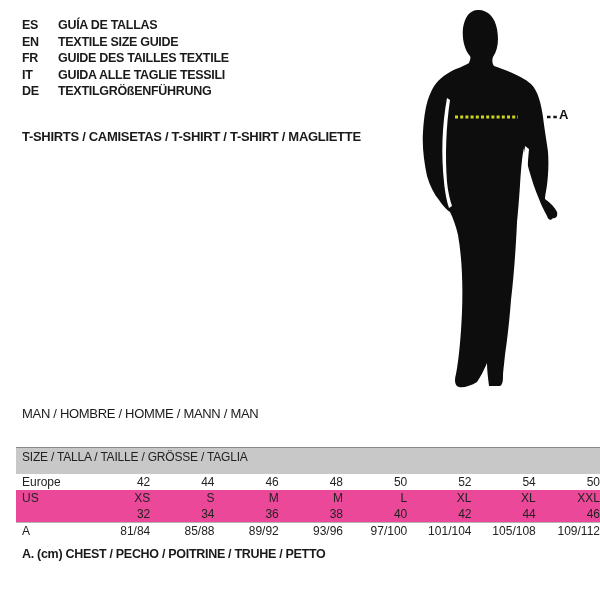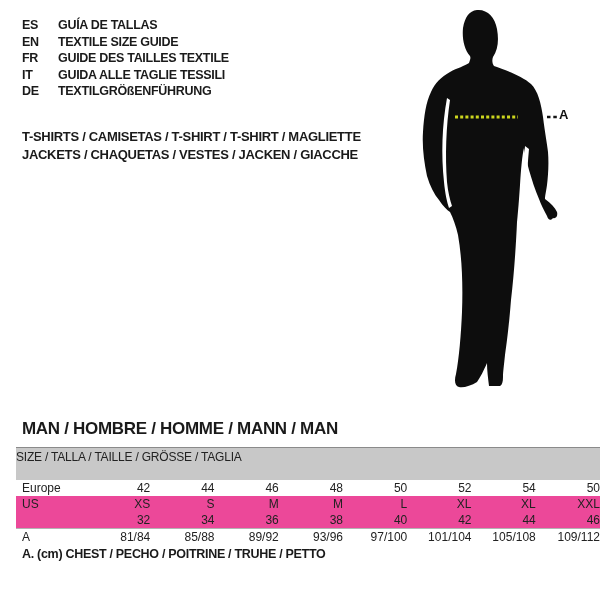--- a/index.html
+++ b/index.html
@@ -11,24 +11,24 @@
   .langs{position:absolute;left:22px;top:17px;}
   .lang-row{display:flex;height:16.6px;line-height:16.6px;font-size:12.5px;font-weight:700;letter-spacing:-0.3px;}
   .lang-row .code{width:36px;}
   
   .cats{position:absolute;left:22px;top:112px;font-size:13px;font-weight:700;letter-spacing:-0.3px;line-height:17.5px;margin-top:16px;}
   
   .figure-wrap{position:absolute;left:405px;top:0;width:195px;height:400px;}
   .figure-wrap svg{position:absolute;left:0;top:0;}
   .measure-a{position:absolute;left:154px;top:107px;font-size:13px;font-weight:600;color:#111;}
   
-  .man-title{position:absolute;left:22px;top:419px;font-size:17px;font-weight:700;letter-spacing:-0.3px;}
+  .man-title{position:absolute;left:22px;top:406px;font-size:13px;font-weight:400;letter-spacing:-0.3px;}
   
   .size-table{position:absolute;left:16px;top:447px;width:584px;border-top:1px solid #8a8a8a;}
-  .t-header{height:32px;line-height:18px;background:#c8c8c8;font-size:12px;color:#222;box-sizing:border-box;letter-spacing:-0.2px;}
+  .t-header{height:26px;line-height:18px;background:#c8c8c8;font-size:12px;color:#222;padding-left:6px;box-sizing:border-box;letter-spacing:-0.2px;}
   .t-row{display:flex;height:16px;line-height:18px;font-size:12px;color:#222;align-items:center;}
   .t-row .lbl{width:64px;padding-left:6px;box-sizing:content-box;}
   .t-row .val{flex:1;text-align:right;}
   .t-row.shade{background:#ec4899;}
   .t-row.topline{border-top:1px solid #b3b3b3;}
   
   .footnote{position:absolute;left:22px;top:547px;font-size:12.5px;font-weight:700;letter-spacing:-0.3px;}
 </style>
 </head>
 <body>
@@ -53,21 +53,20 @@
       <span class="lab">GUIDA ALLE TAGLIE TESSILI</span>
     </div>
     <div class="lang-row">
       <span class="code">DE</span>
       <span class="lab">TEXTILGRÖßENFÜHRUNG</span>
     </div>
   </div>
 
   <div class="cats">
     <div>T-SHIRTS / CAMISETAS / T-SHIRT / T-SHIRT / MAGLIETTE</div>
-    <div>JACKETS / CHAQUETAS / VESTES / JACKEN / GIACCHE</div>
   </div>
 
   <div class="figure-wrap">
     <svg width="170" height="400" viewBox="0 0 170 400" aria-hidden="true">
       <path d="M 72 10
                C 82 9 90 17 92 29 C 94 40 93 50 88 57 C 87 60 87 63 89 66
                C 100 70 117 76 126 84 C 133 91 136 103 138 117
                C 140 133 142 143 143 152 C 144 165 143 176 142 185
                C 141 192 140 196 140 199 C 146 203 150 208 152 212
                C 153 216 151 219 148 218 C 146 221 143 220 142 216

